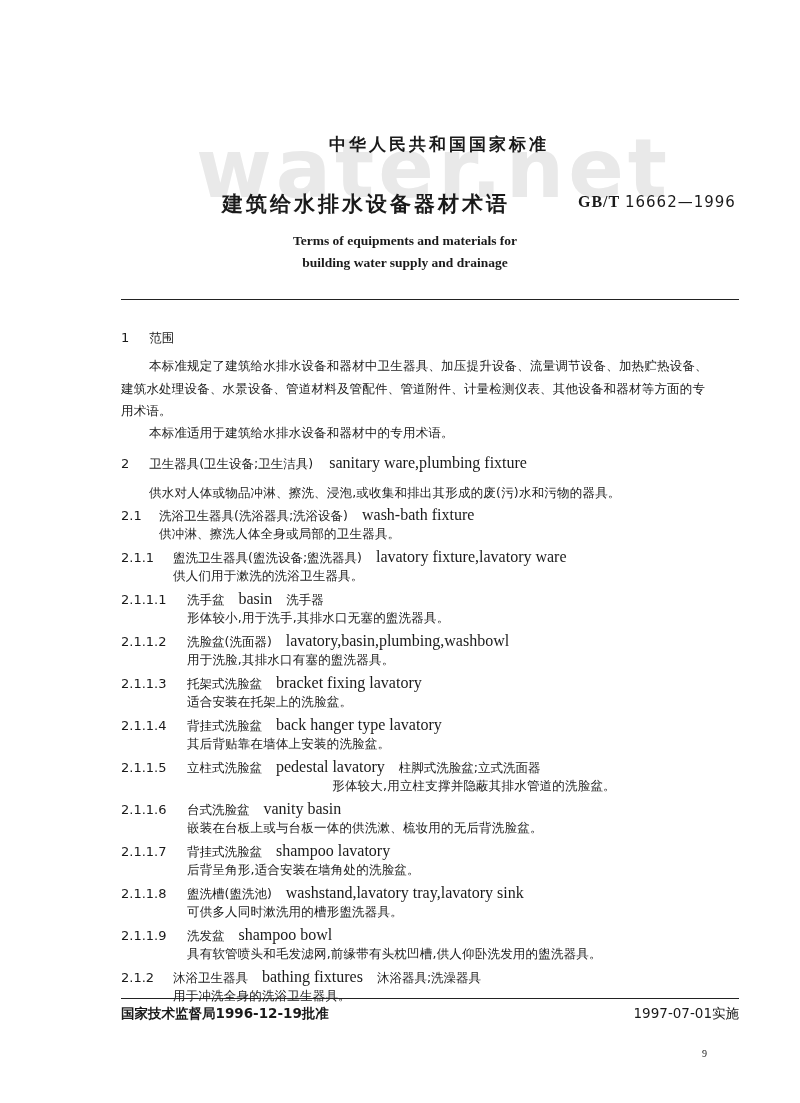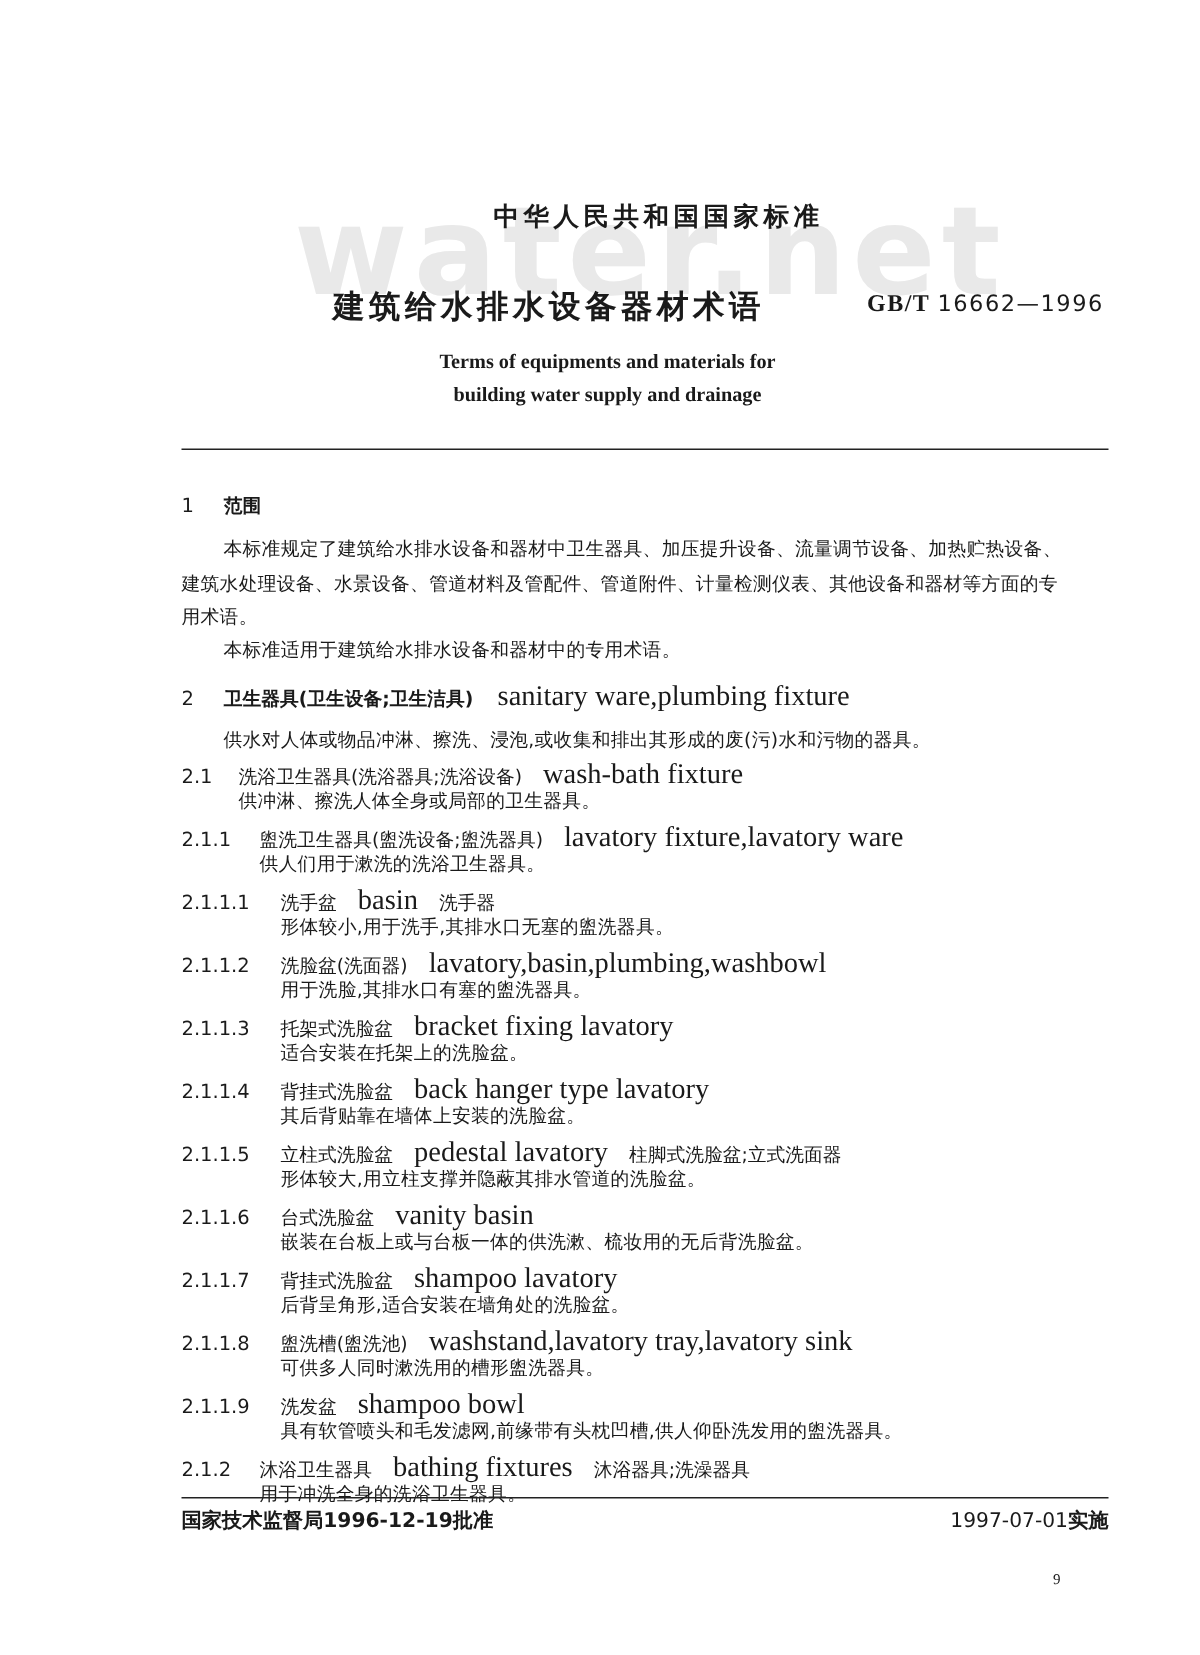--- a/index.html
+++ b/index.html
@@ -19,26 +19,26 @@
     .std-code .num { font-family: "DejaVu Sans", sans-serif; font-weight: normal; font-size: 15px; letter-spacing: 1px; }
     .en-title { left: 0; width: 800px; text-align: center; font-family: "Liberation Serif", serif; font-weight: bold; font-size: 13.5px; padding-left: 10px; box-sizing: border-box; }
     .en1 { top: 233px; }
     .en2 { top: 255px; }
     .rule { left: 121px; width: 618px; height: 0; border-top: 1.3px solid #222; }
     .rule-top { top: 299px; }
     .rule-bottom { top: 998px; }
     .line { font-size: 13px; line-height: 1; white-space: nowrap; }
     .num-label { font-family: "DejaVu Sans", sans-serif; font-size: 13px; display: inline-block; }
     .cn { font-family: "DejaVu Sans", sans-serif; font-size: 12.5px; }
-    .en { font-family: "Liberation Serif", serif; font-size: 19px; text-align: center; }
-    .bold { font-weight: bold; }
+    .en { font-family: "Liberation Serif", serif; font-size: 16px; text-align: center; }
+    .bold { font-weight: normal; }
     .para { font-family: "DejaVu Sans", sans-serif; font-size: 12.5px; letter-spacing: 0.2px; }
     .footer-left { left: 121px; top: 1005px; font-family: "DejaVu Sans", sans-serif; font-weight: bold; font-size: 13.5px; }
     .footer-right { left: 600px; top: 1005px; width: 139px; text-align: right; font-family: "DejaVu Sans", sans-serif; font-size: 13.5px; }
-    .footer-right .b { font-weight: bold; margin-top: 20px; }
+    .footer-right .b { font-weight: normal; margin-top: 20px; }
     .page-num { left: 702px; top: 1048px; font-family: "Liberation Serif", serif; font-size: 10px; }
   </style>
 </head>
 <body>
 
 <div class="watermark">water.net</div>
 
 <div class="abs std-header">中华人民共和国国家标准</div>
 <div class="abs main-title">建筑给水排水设备器材术语</div>
 <div class="abs std-code">
@@ -86,21 +86,21 @@
   <div class="term" style="height:42px;">
     <div class="line" style="height:21px;"><span class="num-label" style="width:66px;">2.1.1.3</span><span class="cn">托架式洗脸盆</span><span class="en" style="margin-left:14px;">bracket fixing lavatory</span></div>
     <div class="line para" style="padding-left:66px;">适合安装在托架上的洗脸盆。</div>
   </div>
   <div class="term" style="height:42px;">
     <div class="line" style="height:21px;"><span class="num-label" style="width:66px;">2.1.1.4</span><span class="cn">背挂式洗脸盆</span><span class="en" style="margin-left:14px;">back hanger type lavatory</span></div>
     <div class="line para" style="padding-left:66px;">其后背贴靠在墙体上安装的洗脸盆。</div>
   </div>
   <div class="term" style="height:42px;">
     <div class="line" style="height:21px;"><span class="num-label" style="width:66px;">2.1.1.5</span><span class="cn">立柱式洗脸盆</span><span class="en" style="margin-left:14px;margin-top:16px;">pedestal lavatory</span><span class="cn" style="margin-left:14px;">柱脚式洗脸盆;立式洗面器</span></div>
-    <div class="line para" style="padding-left:66px;">形体较大,用立柱支撑并隐蔽其排水管道的洗脸盆。</div>
+    <div class="line para" style="padding-left:66px;text-align:center;">形体较大,用立柱支撑并隐蔽其排水管道的洗脸盆。</div>
   </div>
   <div class="term" style="height:42px;">
     <div class="line" style="height:21px;"><span class="num-label" style="width:66px;">2.1.1.6</span><span class="cn">台式洗脸盆</span><span class="en" style="margin-left:14px;">vanity basin</span></div>
     <div class="line para" style="padding-left:66px;">嵌装在台板上或与台板一体的供洗漱、梳妆用的无后背洗脸盆。</div>
   </div>
   <div class="term" style="height:42px;">
     <div class="line" style="height:21px;"><span class="num-label" style="width:66px;">2.1.1.7</span><span class="cn">背挂式洗脸盆</span><span class="en" style="margin-left:14px;">shampoo lavatory</span></div>
     <div class="line para" style="padding-left:66px;">后背呈角形,适合安装在墙角处的洗脸盆。</div>
   </div>
   <div class="term" style="height:42px;">

